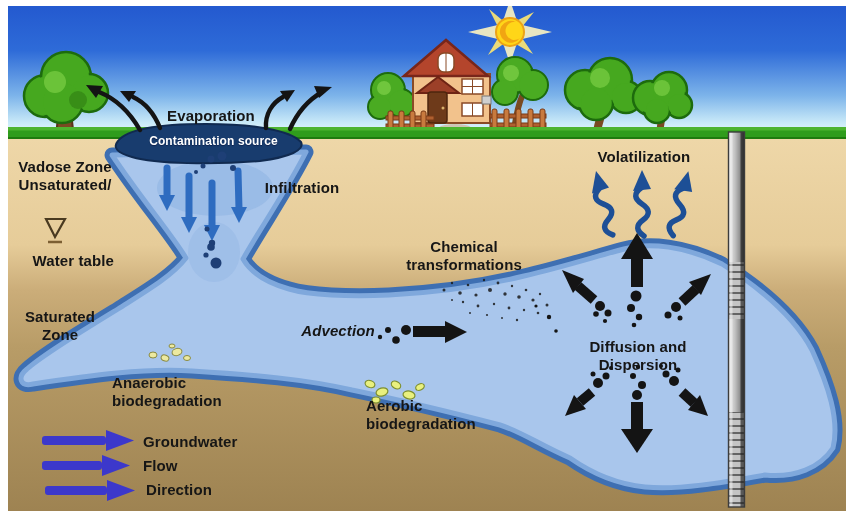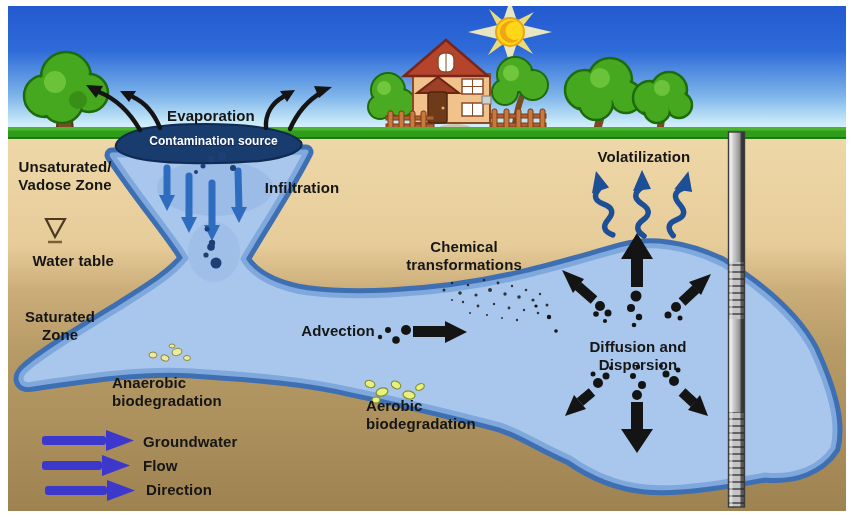--- a/index.html
+++ b/index.html
@@ -408,39 +408,39 @@
     <rect x="0" y="0" width="8" height="517"></rect>
     <rect x="846" y="0" width="4" height="517"></rect>
   </g>
 </svg>
 
   <div class="lbl ctr" style="left:146px;top:107px;width:130px;">Evaporation</div>
 
   <div class="lbl ctr white" style="left:116px;top:134px;width:195px;">Contamination source</div>
 
   <div class="lbl ctr" style="left:6px;top:158px;width:118px;">
+    <div>Vadose Zone</div>
     <div>Unsaturated/</div>
-    <div>Vadose Zone</div>
   </div>
 
   <div class="lbl ctr" style="left:252px;top:179px;width:100px;">Infiltration</div>
 
   <div class="lbl ctr" style="left:10px;top:252px;width:104px;text-align:right;">Water table</div>
 
   <div class="lbl ctr" style="left:10px;top:308px;width:100px;">
     <div>Saturated</div>
     <div>Zone</div>
   </div>
 
   <div class="lbl" style="left:112px;top:374px;">
     <div>Anaerobic</div>
     <div>biodegradation</div>
   </div>
 
-  <div class="lbl ctr" style="left:294px;top:322px;width:88px;">Advection</div>
+  <div class="lbl ctr" style="left:294px;top:322px;width:88px;font-style:italic;">Advection</div>
 
   <div class="lbl ctr" style="left:385px;top:238px;width:158px;">
     <div>Chemical</div>
     <div>transformations</div>
   </div>
 
   <div class="lbl ctr" style="left:584px;top:148px;width:120px;">Volatilization</div>
 
   <div class="lbl ctr" style="left:570px;top:326px;width:136px;margin-top:12px;">
     <div>Diffusion and</div>

